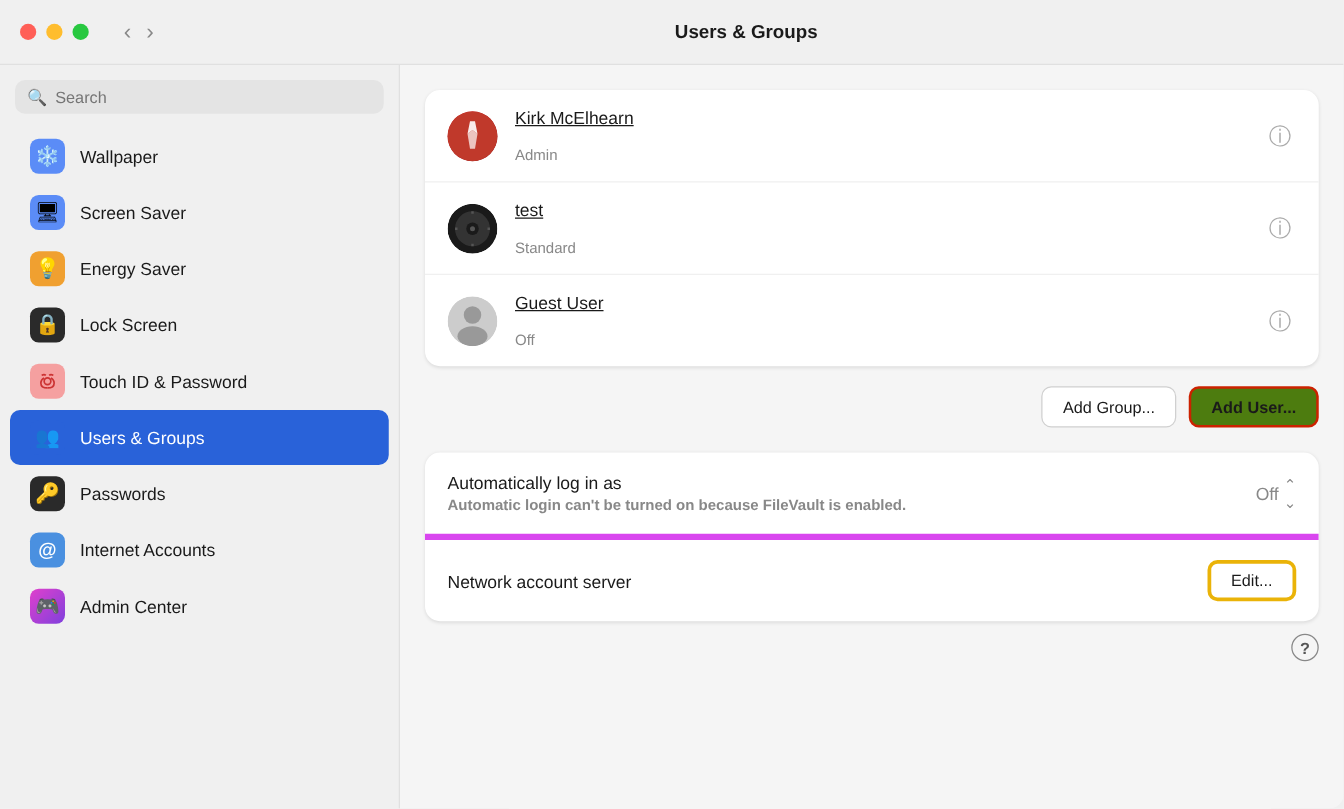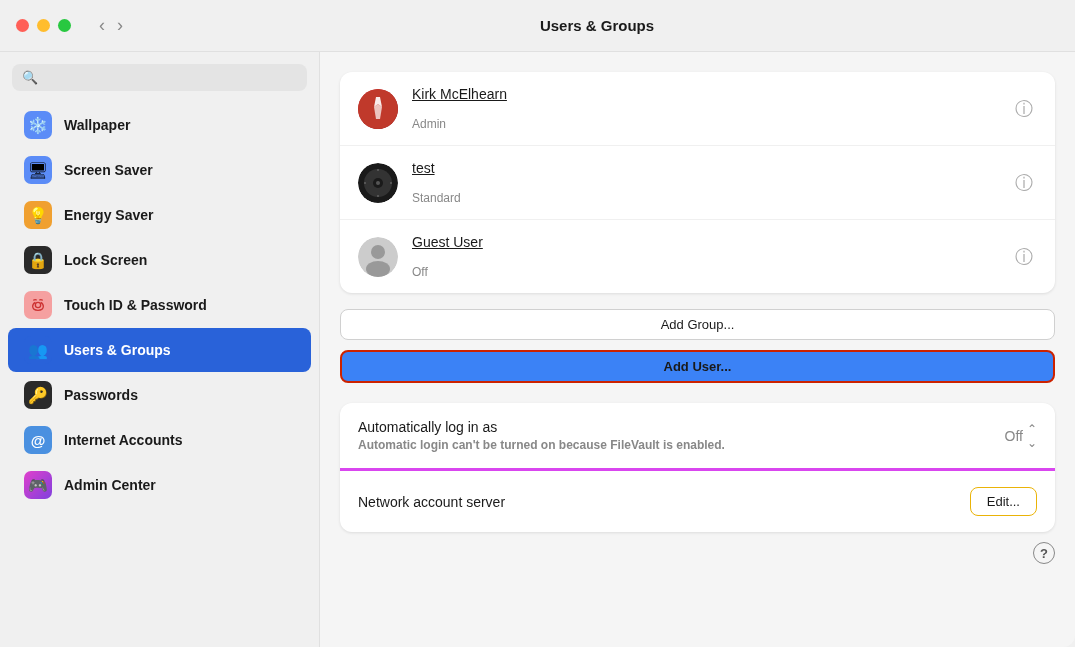--- a/index.html
+++ b/index.html
@@ -140,21 +140,21 @@
       display: flex;
       align-items: center;
       justify-content: center;
       font-size: 16px;
       flex-shrink: 0;
     }
 
     .item-label {
       font-size: 14px;
       color: #1a1a1a;
-      font-weight: 700;
+      font-weight: 400;
     }
 
     
     .content {
       flex: 1;
       background: #f5f5f5;
       padding: 20px;
       overflow-y: auto;
     }
 
@@ -214,36 +214,35 @@
       border-radius: 50%;
     }
 
     
     .add-buttons-row {
       display: flex;
       justify-content: flex-end;
       gap: 10px;
       margin-bottom: 20px;
       padding-right: 0;
-      flex-direction: column;
     }
 
     .btn-secondary {
       background: white;
       border: 1px solid #d0d0d0;
       border-radius: 8px;
       padding: 7px 16px;
       font-size: 13px;
       color: #1a1a1a;
       cursor: pointer;
       font-weight: 400;
     }
 
     .btn-highlighted {
-      background: #3b82f6;
+      background: #4d7c0f;
       border: 2px solid #cc2200;
       border-radius: 8px;
       padding: 7px 16px;
       font-size: 13px;
       font-weight: 600;
       color: #1a1a1a;
       cursor: pointer;
     }
 
     
@@ -251,21 +250,21 @@
       background: white;
       border-radius: 12px;
       overflow: hidden;
       box-shadow: 0 1px 3px rgba(0,0,0,0.1);
     }
 
     .setting-row {
       display: flex;
       align-items: center;
       padding: 16px 18px;
-      border-bottom: 3px solid #d946ef;
+      border-bottom: 5px solid #d946ef;
     }
 
     .setting-row:last-child { border-bottom: none; justify-content: flex-end; }
 
     .setting-info { flex: 1; }
 
     .setting-label {
       font-size: 14px;
       font-weight: 500;
       color: #1a1a1a;
@@ -281,21 +280,21 @@
     .setting-value {
       font-size: 14px;
       color: #888;
       display: flex;
       align-items: center;
       gap: 4px;
     }
 
     .btn-edit {
       background: white;
-      border: 1px solid #eab308;
+      border: 3px solid #eab308;
       border-radius: 8px;
       padding: 6px 16px;
       font-size: 13px;
       color: #1a1a1a;
       cursor: pointer;
     }
 
     
     .help-btn-wrapper {
       display: flex;
@@ -334,20 +333,21 @@
       <button class="nav-btn">›</button>
     </div>
     <div class="window-title">Users &amp; Groups</div>
   </div>
 
   <div class="main-layout">
 
     <div class="sidebar">
       <div class="search-bar">
         <div class="search-icon-wrapper">🔍</div>
+        <input class="search-input" type="text" placeholder="Search" style="">
       </div>
 
       <div class="sidebar-item">
         <div class="item-icon" style="background:#5b8cf7;">❄️</div>
         <span class="item-label">Wallpaper</span>
       </div>
       <div class="sidebar-item">
         <div class="item-icon" style="background:#5b8cf7;">🖥</div>
         <span class="item-label">Screen Saver</span>
       </div>

